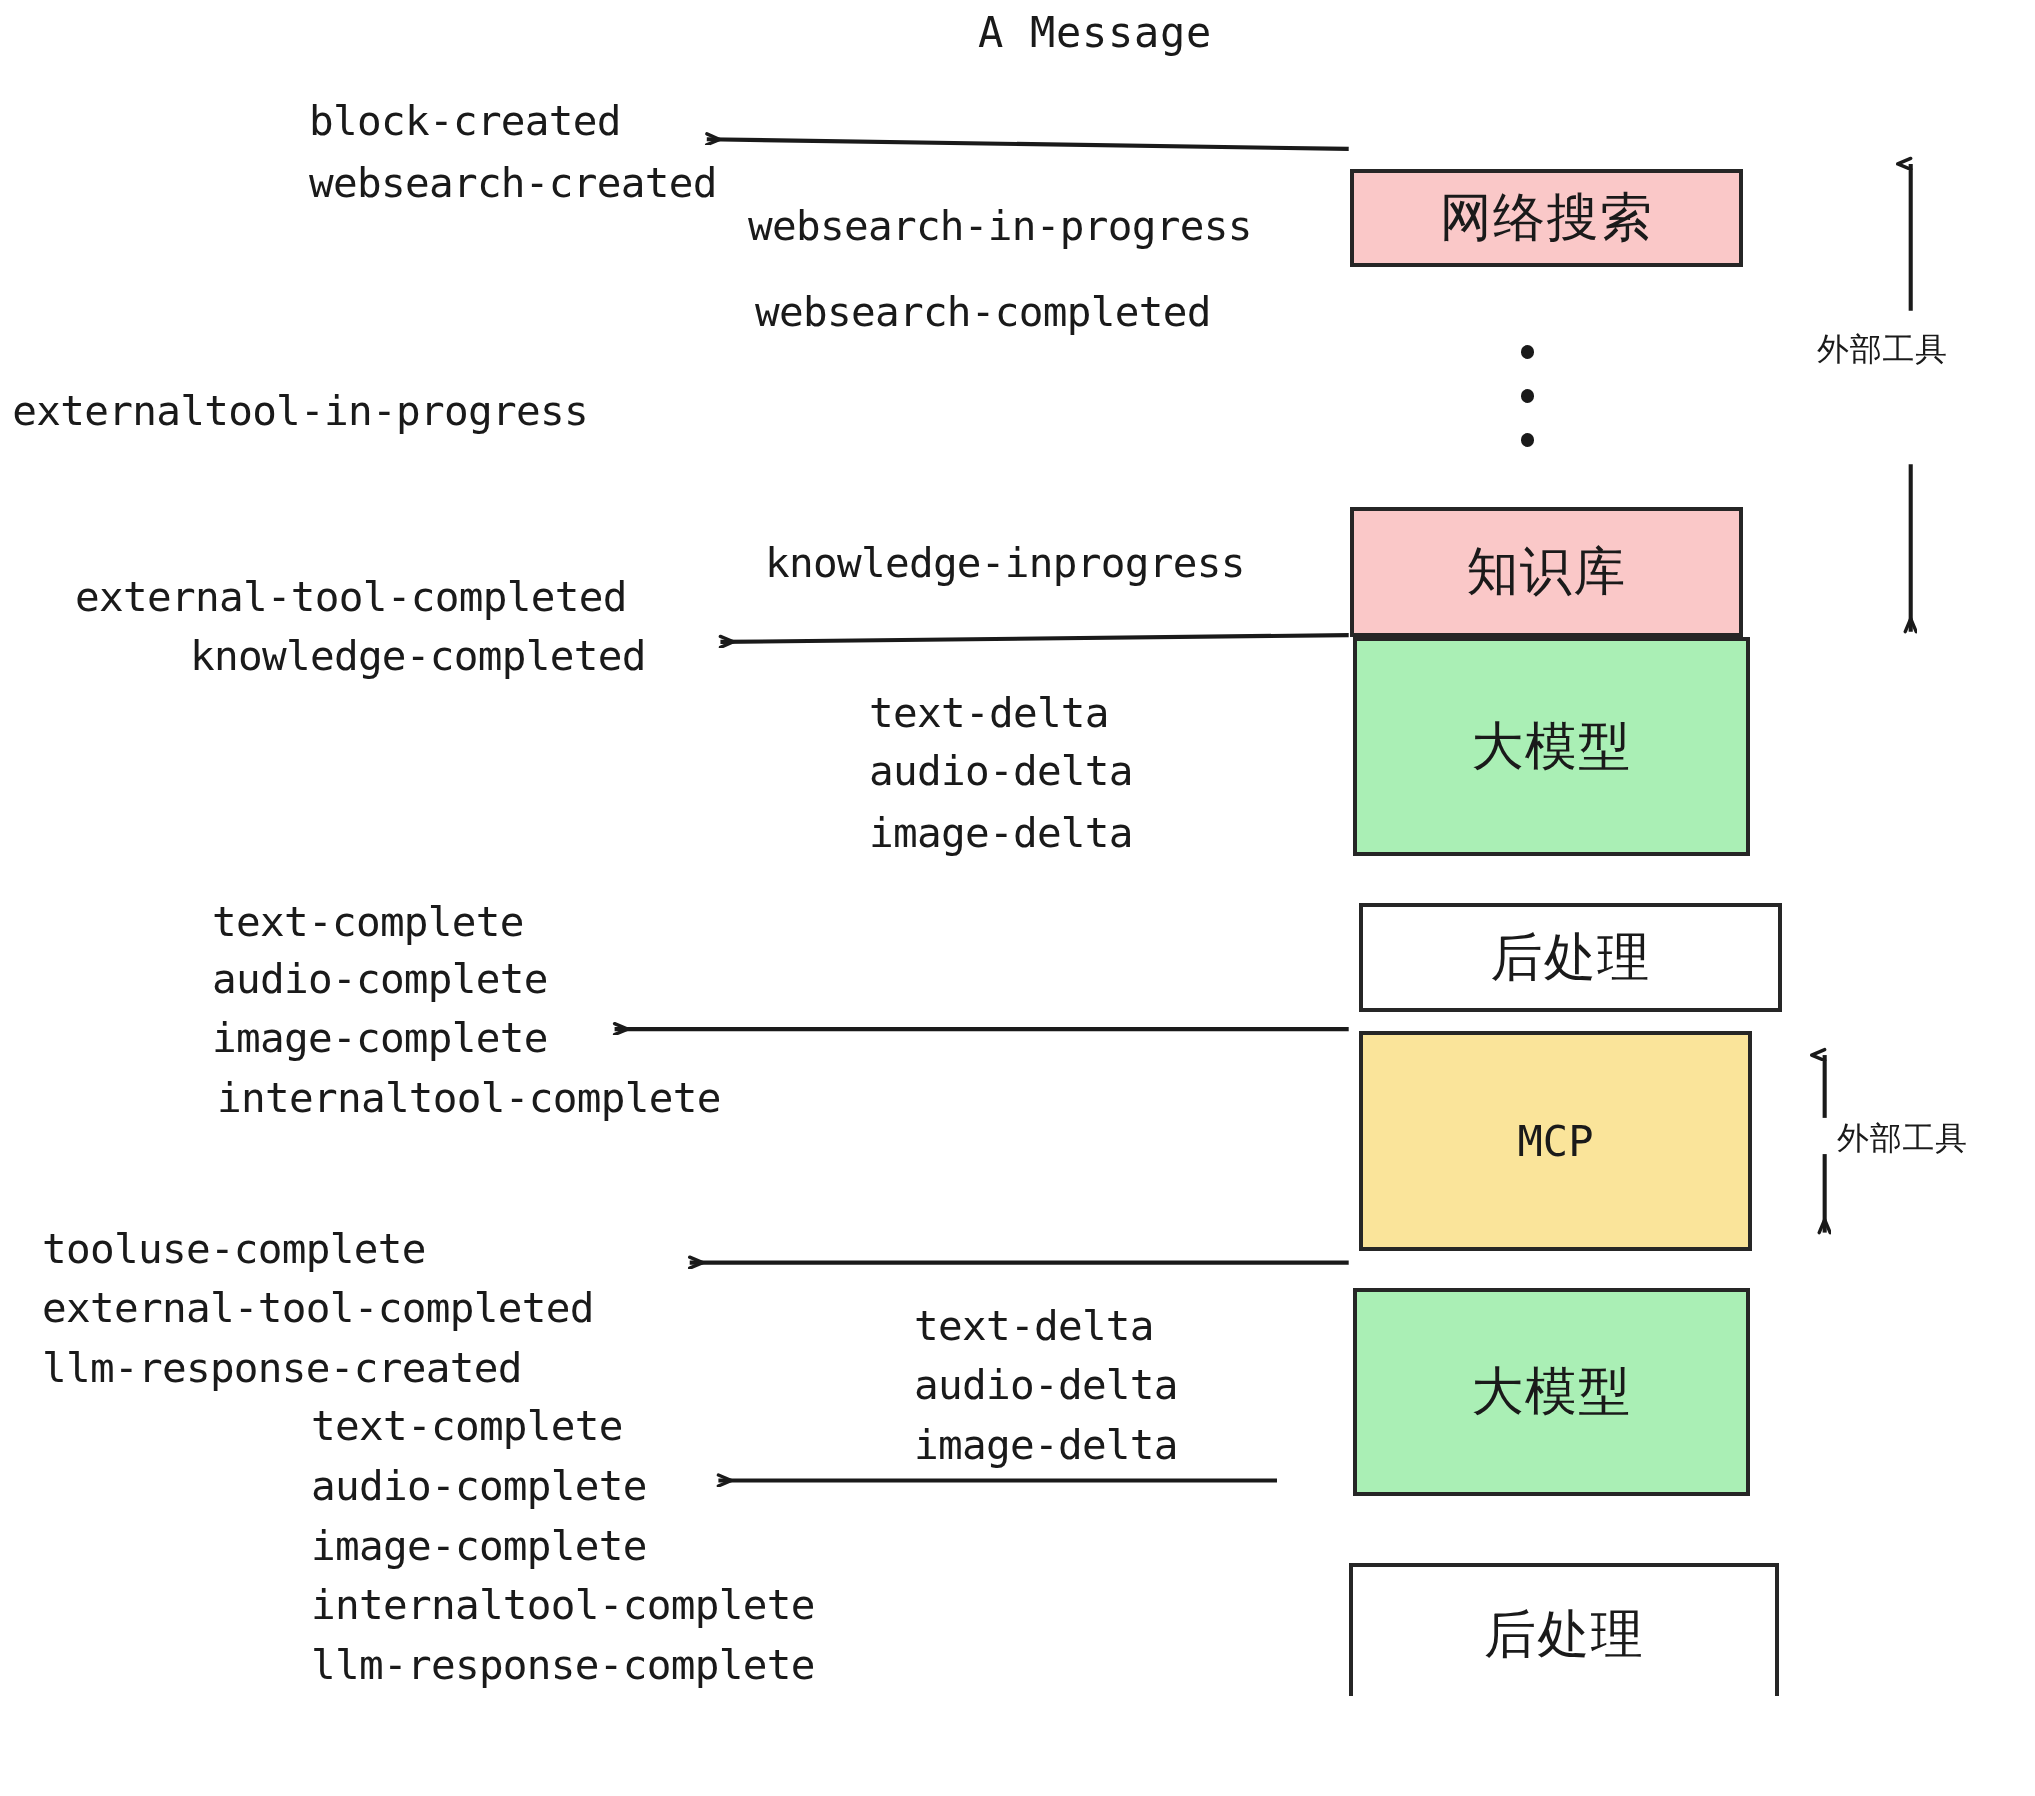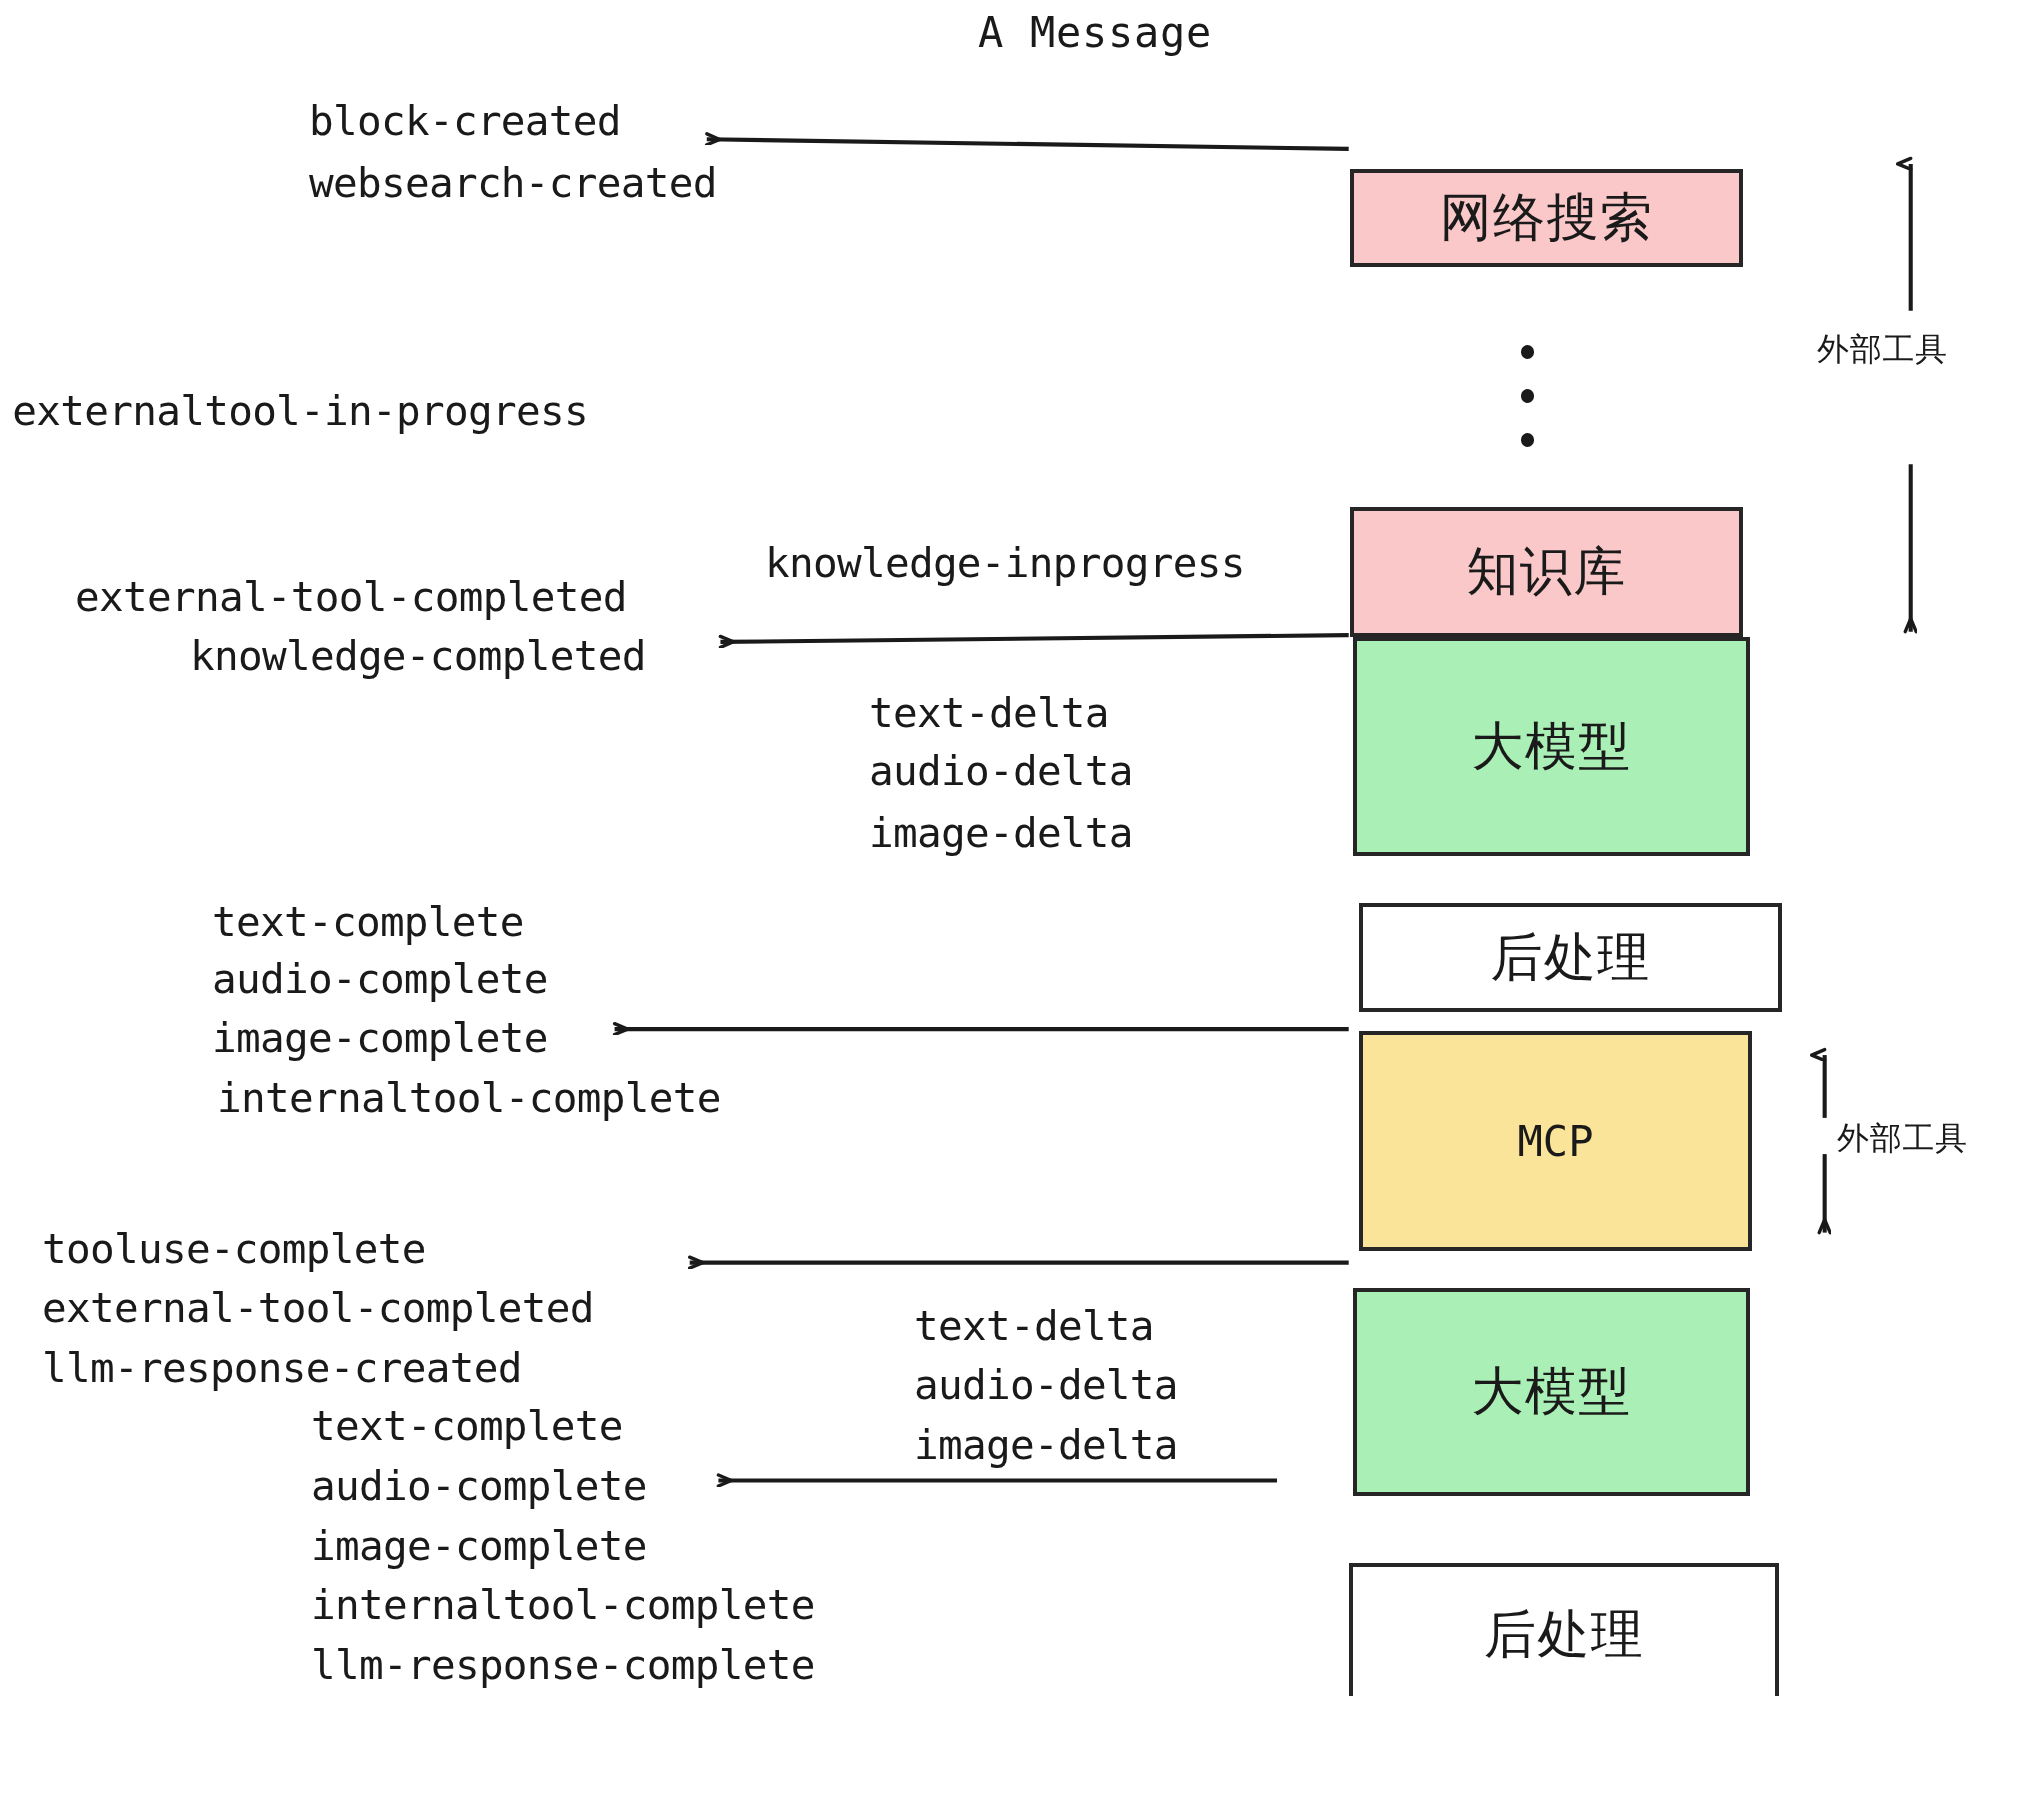--- a/index.html
+++ b/index.html
@@ -173,21 +173,23 @@
   </div>
 
   <div class="side-label" style="left:1817px; top:328px;">外部工具</div>
 
   <div class="side-label" style="left:1837px; top:1117px;">外部工具</div>
 
   <div class="evt" style="left:309px; top:101px;">block-created</div>
 
   <div class="evt" style="left:309px; top:163px;">websearch-created</div>
 
-
+  <div class="evt" style="left:748px; top:206px;">websearch-in-progress</div>
+
+  <div class="evt" style="left:755px; top:292px;">websearch-completed</div>
 
   <div class="evt" style="left:12.3px; top:391px;">externaltool-in-progress</div>
 
   <div class="evt" style="left:765px; top:543px;">knowledge-inprogress</div>
 
   <div class="evt" style="left:75px; top:577px;">external-tool-completed</div>
 
   <div class="evt" style="left:190px; top:636px;">knowledge-completed</div>
 
   <div class="evt" style="left:869px; top:693px;">text-delta</div>

